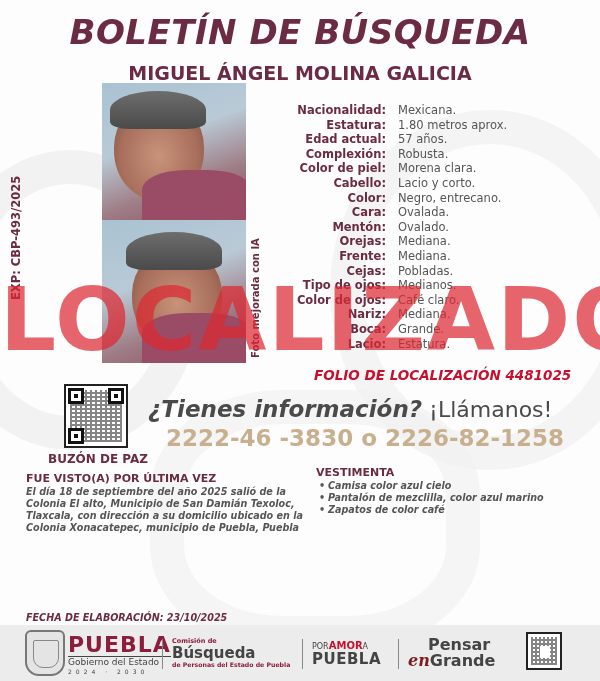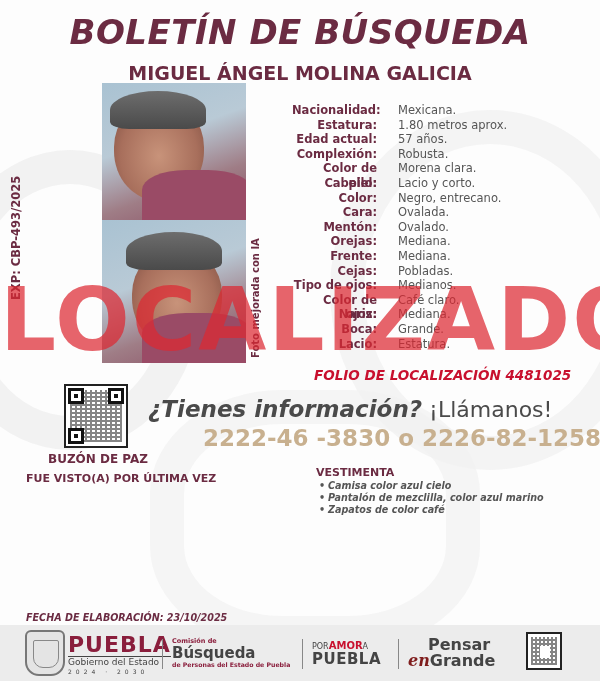--- a/index.html
+++ b/index.html
@@ -31,21 +31,21 @@
   .shirt { position: absolute; left: 40px; bottom: 0; width: 110px; height: 50px; border-radius: 40% 40% 0 0;
     background: #9a4b66; }
 
   .exp { position: absolute; left: 9px; top: 300px; transform-origin: left top; transform: rotate(-90deg);
     font-weight: 700; font-size: 11.5px; color: #6b2b42; white-space: nowrap; }
   .ia { position: absolute; left: 250px; top: 358px; transform-origin: left top; transform: rotate(-90deg);
     font-weight: 700; font-size: 10px; color: #6b2b42; white-space: nowrap; }
 
   .features { position: absolute; left: 292px; top: 103px; width: 240px; }
   .feat-row { display: flex; height: 14.6px; line-height: 14.6px; font-size: 11.5px; }
-  .feat-label { width: 106px; text-align: right; font-weight: 700; color: #6b2b42; padding-right: 21px; }
+  .feat-label { width: 106px; text-align: right; font-weight: 700; color: #6b2b42; padding-right: 12px; }
   .feat-value { flex: 1; color: #555555; white-space: nowrap; }
 
   .stamp { position: absolute; left: 0; right: 0; top: 272px; text-align: center;
     font-family: "DejaVu Sans", sans-serif; font-weight: 700; font-size: 88px; line-height: 96px;
     color: rgba(220, 40, 50, 0.72); letter-spacing: 2px; }
 
   .folio { position: absolute; left: 314px; top: 367px; font-weight: 700; font-style: italic;
     font-size: 13.5px; color: #c8102e; }
 
   .qr { position: absolute; left: 64px; top: 384px; width: 64px; height: 64px; background: #ffffff;
@@ -54,21 +54,21 @@
   .qr .finder::after { content: ""; position: absolute; left: 3px; top: 3px; width: 4px; height: 4px; background: #111; }
   .qr .dots { position: absolute; inset: 4px;
     background-image: repeating-linear-gradient(90deg, #222 0 2px, transparent 2px 5px),
                       repeating-linear-gradient(0deg, #222 0 2px, transparent 2px 4px);
     opacity: 0.55; }
   .buzon { position: absolute; left: 48px; top: 452px; font-weight: 700; font-size: 12px; color: #6b2b42; }
 
   .tienes { position: absolute; left: 148px; top: 396px; white-space: nowrap; }
   .tienes-q { font-weight: 700; font-style: italic; font-size: 23px; color: #4a4a4a; }
   .tienes-call { font-size: 22px; color: #4a4a4a; }
-  .phones { position: absolute; left: 166px; top: 425px; font-weight: 700; font-size: 23px; color: #c8b08f; white-space: nowrap; margin-left: 37px; }
+  .phones { position: absolute; left: 166px; top: 425px; font-weight: 700; font-size: 23px; color: #c8b08f; white-space: nowrap; }
 
   .seen { position: absolute; left: 26px; top: 472px; width: 290px; }
   .sec-head { font-weight: 700; font-size: 11px; color: #6b2b42; }
   .seen-text { font-weight: 700; font-style: italic; font-size: 9.6px; line-height: 12px; color: #555; margin-top: 1px; }
 
   .vest { position: absolute; left: 316px; top: 466px; width: 280px; }
   .bullets { list-style: none; margin-top: 1px; }
   .bullets li { font-weight: 700; font-style: italic; font-size: 9.6px; line-height: 12px; color: #555; padding-left: 12px; position: relative; }
   .bullets li::before { content: "•"; position: absolute; left: 3px; top: 0; }
 
@@ -211,20 +211,21 @@
   </div>
   <div class="buzon">BUZÓN DE PAZ</div>
 
   <div class="tienes">
     <span class="tienes-q">¿Tienes información?</span><span class="tienes-call"> ¡Llámanos!</span>
   </div>
   <div class="phones">2222-46 -3830 o 2226-82-1258</div>
 
   <div class="seen">
     <div class="sec-head">FUE VISTO(A) POR ÚLTIMA VEZ</div>
+    <div class="seen-text">El día 18 de septiembre del año 2025 salió de la Colonia El alto, Municipio de San Damián Texoloc, Tlaxcala, con dirección a su domicilio ubicado en la Colonia Xonacatepec, municipio de Puebla, Puebla</div>
   </div>
 
   <div class="vest">
     <div class="sec-head">VESTIMENTA</div>
     <ul class="bullets">
       <li>Camisa color azul cielo</li>
       <li>Pantalón de mezclilla, color azul marino</li>
       <li>Zapatos de color café</li>
     </ul>
   </div>

